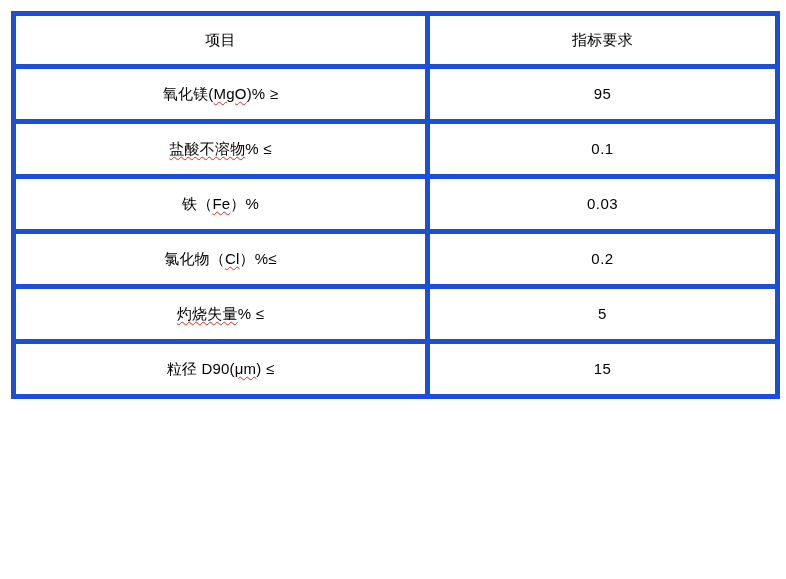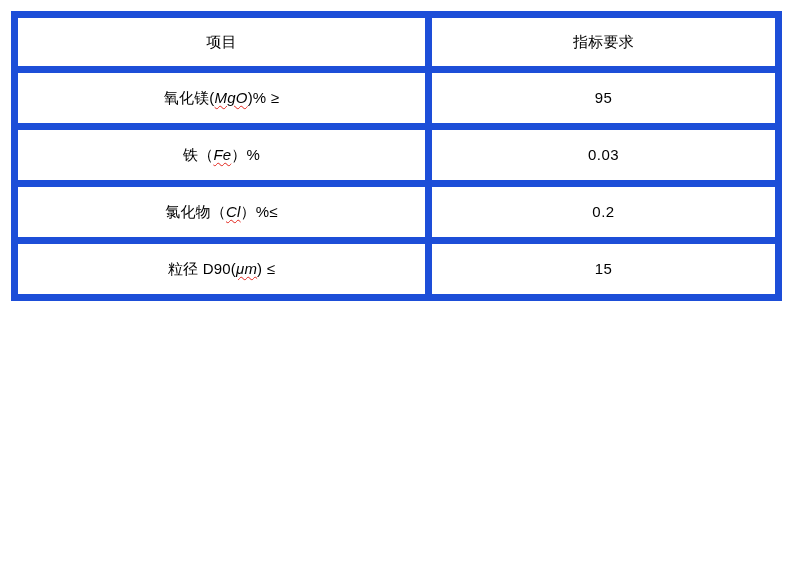--- a/index.html
+++ b/index.html
@@ -25,21 +25,21 @@
     left: 11px;
     top: 11px;
     width: 764px;
     border-collapse: collapse;
     table-layout: fixed;
   }
   table.spec-table col.c1 { width: 414px; }
   table.spec-table col.c2 { width: 350px; }
   table.spec-table th,
   table.spec-table td {
-    border: 7px solid #1d4ed8;
+    border: 5px solid #1d4ed8;
     text-align: center;
     vertical-align: middle;
     padding: 0;
     height: 50px;
     font-weight: normal;
     font-size: 15px;
     line-height: 1.25;
   }
   table.spec-table thead th {
     height: 48px;
@@ -55,21 +55,20 @@
     letter-spacing: 0.5px;
     margin-top: 46px;
   }
   
   .squiggle {
     text-decoration: underline;
     text-decoration-style: wavy;
     text-decoration-color: #e2231a;
     text-decoration-thickness: 1px;
     text-underline-offset: 2px;
-    font-style: italic;
   }
 </style>
 </head>
 <body>
 
 <div class="sheet">
   <table class="spec-table">
     <colgroup>
       <col class="c1">
       <col class="c2">
@@ -79,26 +78,34 @@
         <th class="item-cell">项目</th>
         <th class="item-cell">指标要求</th>
       </tr>
     </thead>
     <tbody>
       <tr>
         <td class="item-cell"><span>氧化镁(</span><span class="squiggle">MgO</span><span>)% ≥</span></td>
         <td class="value-cell">95</td>
       </tr>
       <tr>
+        <td class="item-cell"><span></span><span class="squiggle">盐酸不溶物</span><span>% ≤</span></td>
+        <td class="value-cell">0.1</td>
+      </tr>
+      <tr>
         <td class="item-cell"><span>铁（</span><span class="squiggle">Fe</span><span>）%</span></td>
         <td class="value-cell">0.03</td>
       </tr>
       <tr>
         <td class="item-cell"><span>氯化物（</span><span class="squiggle">Cl</span><span>）%≤</span></td>
         <td class="value-cell">0.2</td>
+      </tr>
+      <tr>
+        <td class="item-cell"><span></span><span class="squiggle">灼烧失量</span><span>% ≤</span></td>
+        <td class="value-cell">5</td>
       </tr>
       <tr>
         <td class="item-cell"><span>粒径 D90(</span><span class="squiggle">μm</span><span>) ≤</span></td>
         <td class="value-cell">15</td>
       </tr>
     </tbody>
   </table>
 </div>
 
 </body></html>

